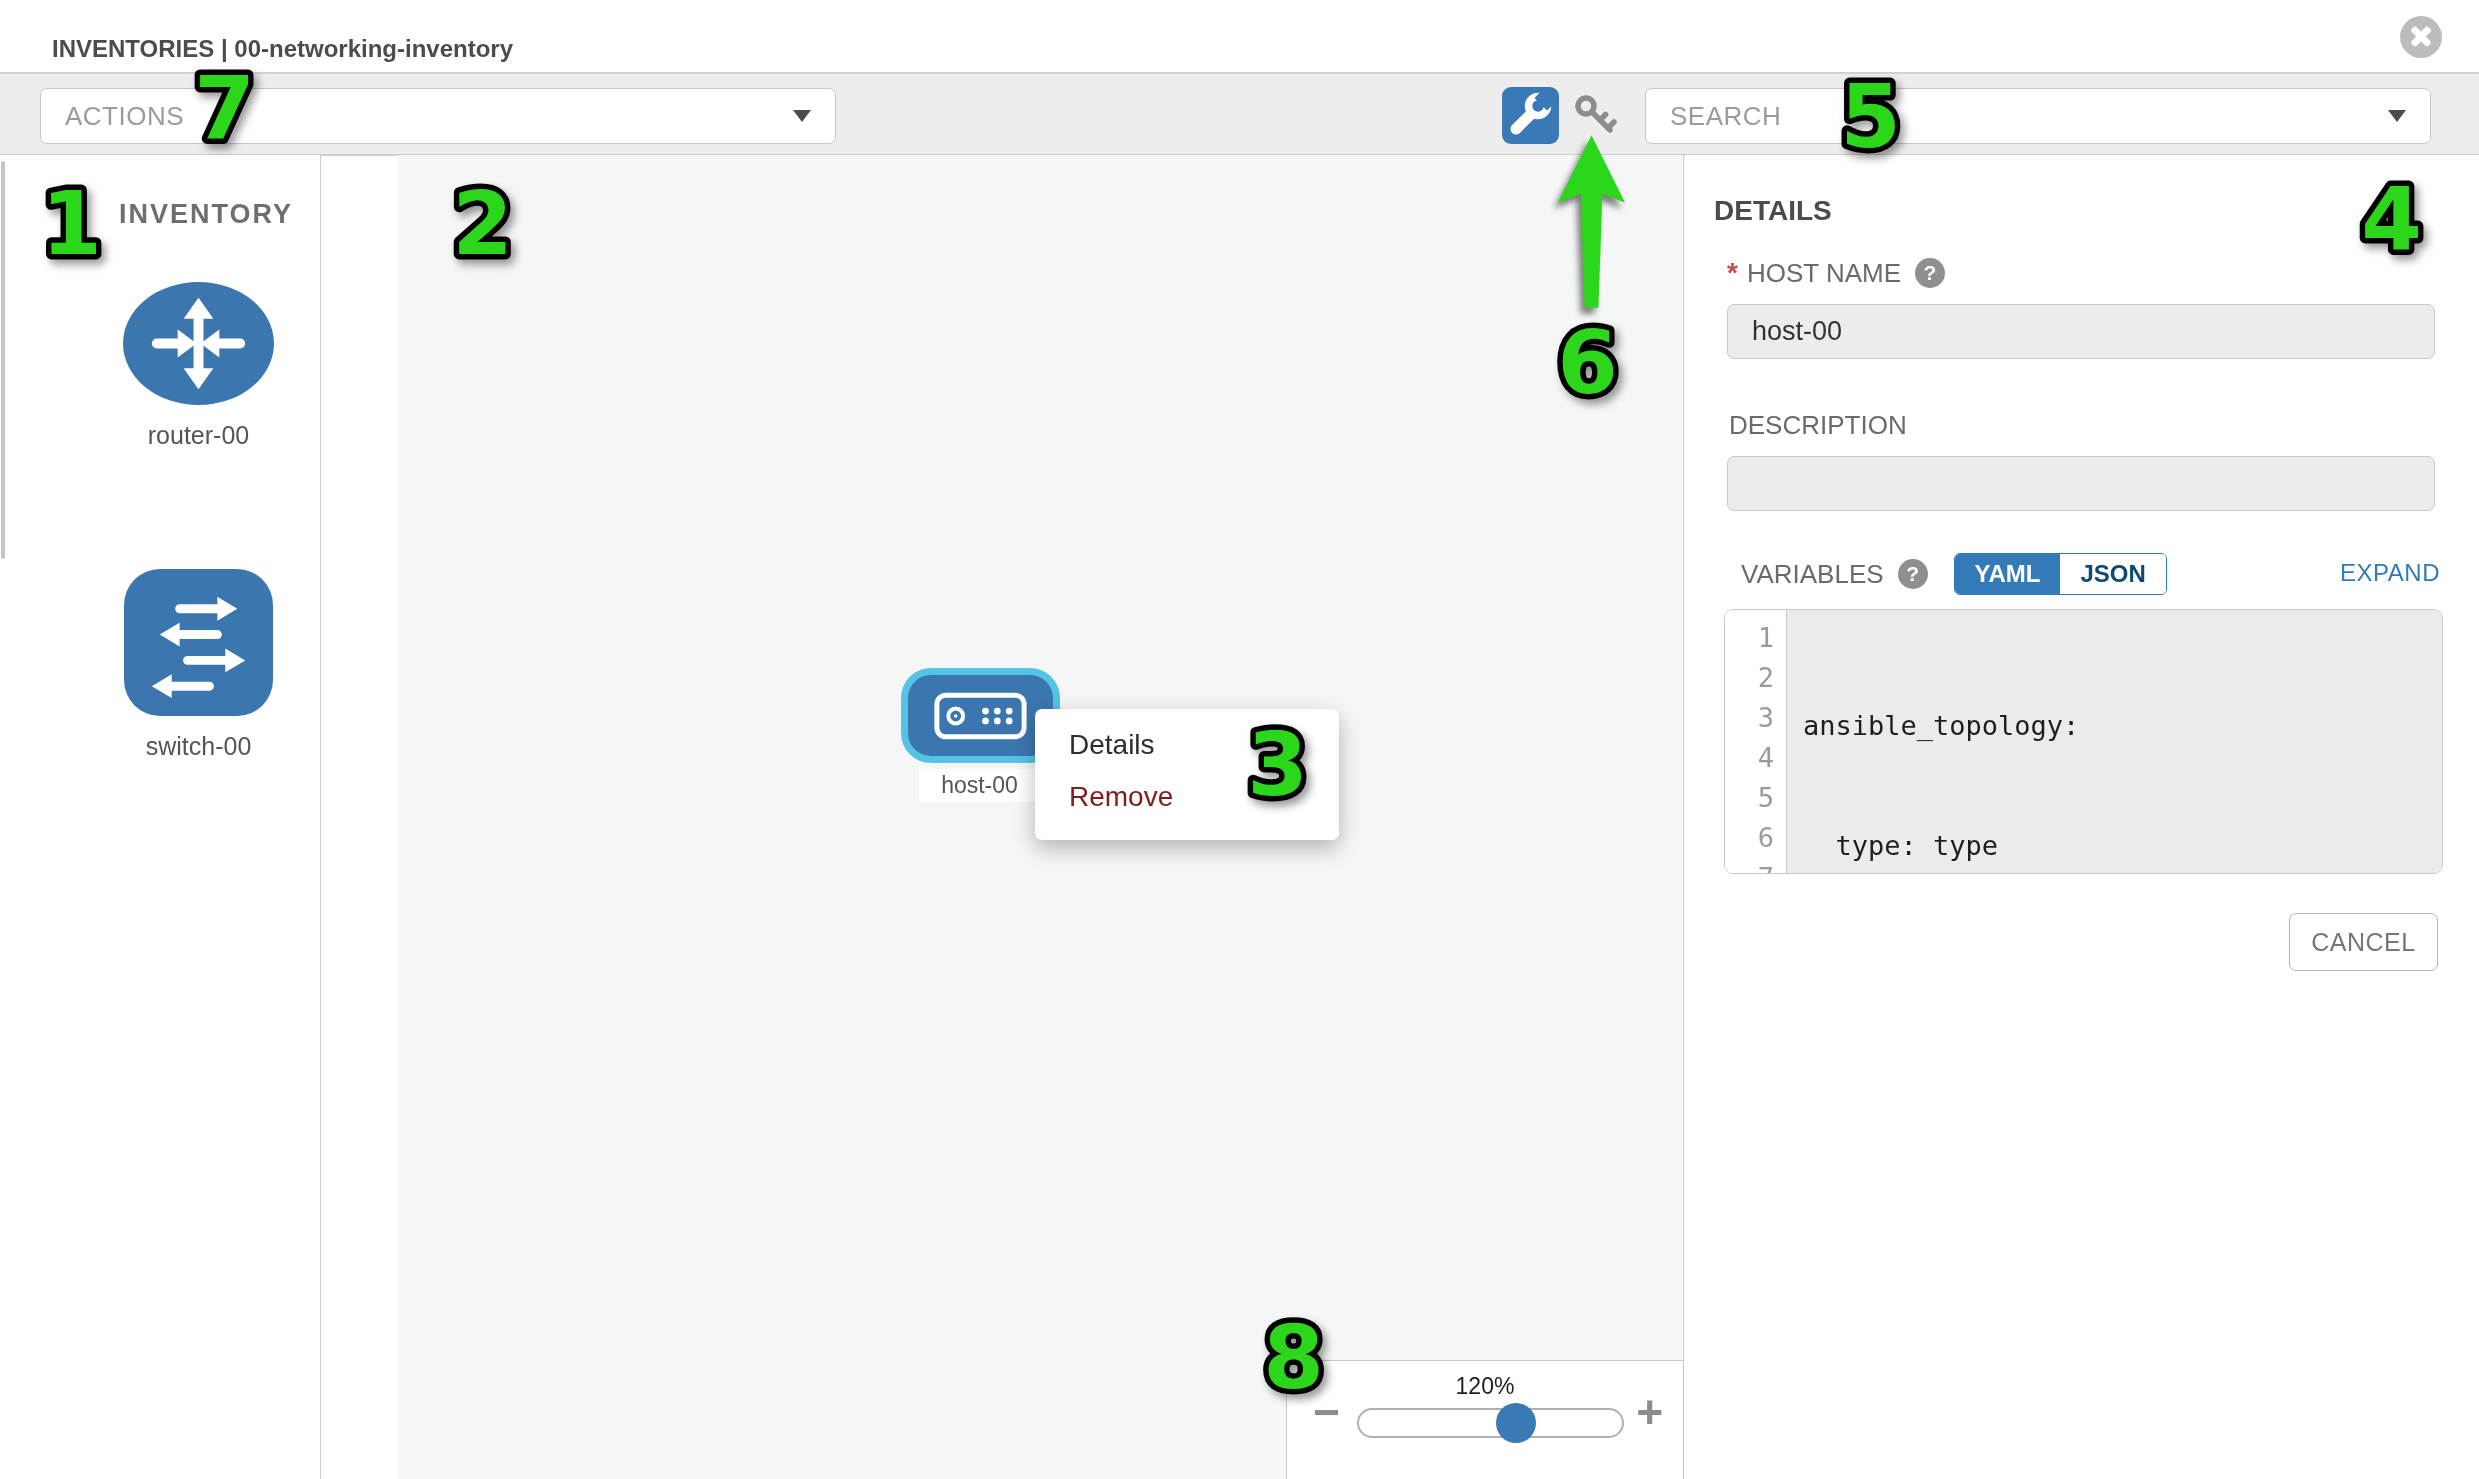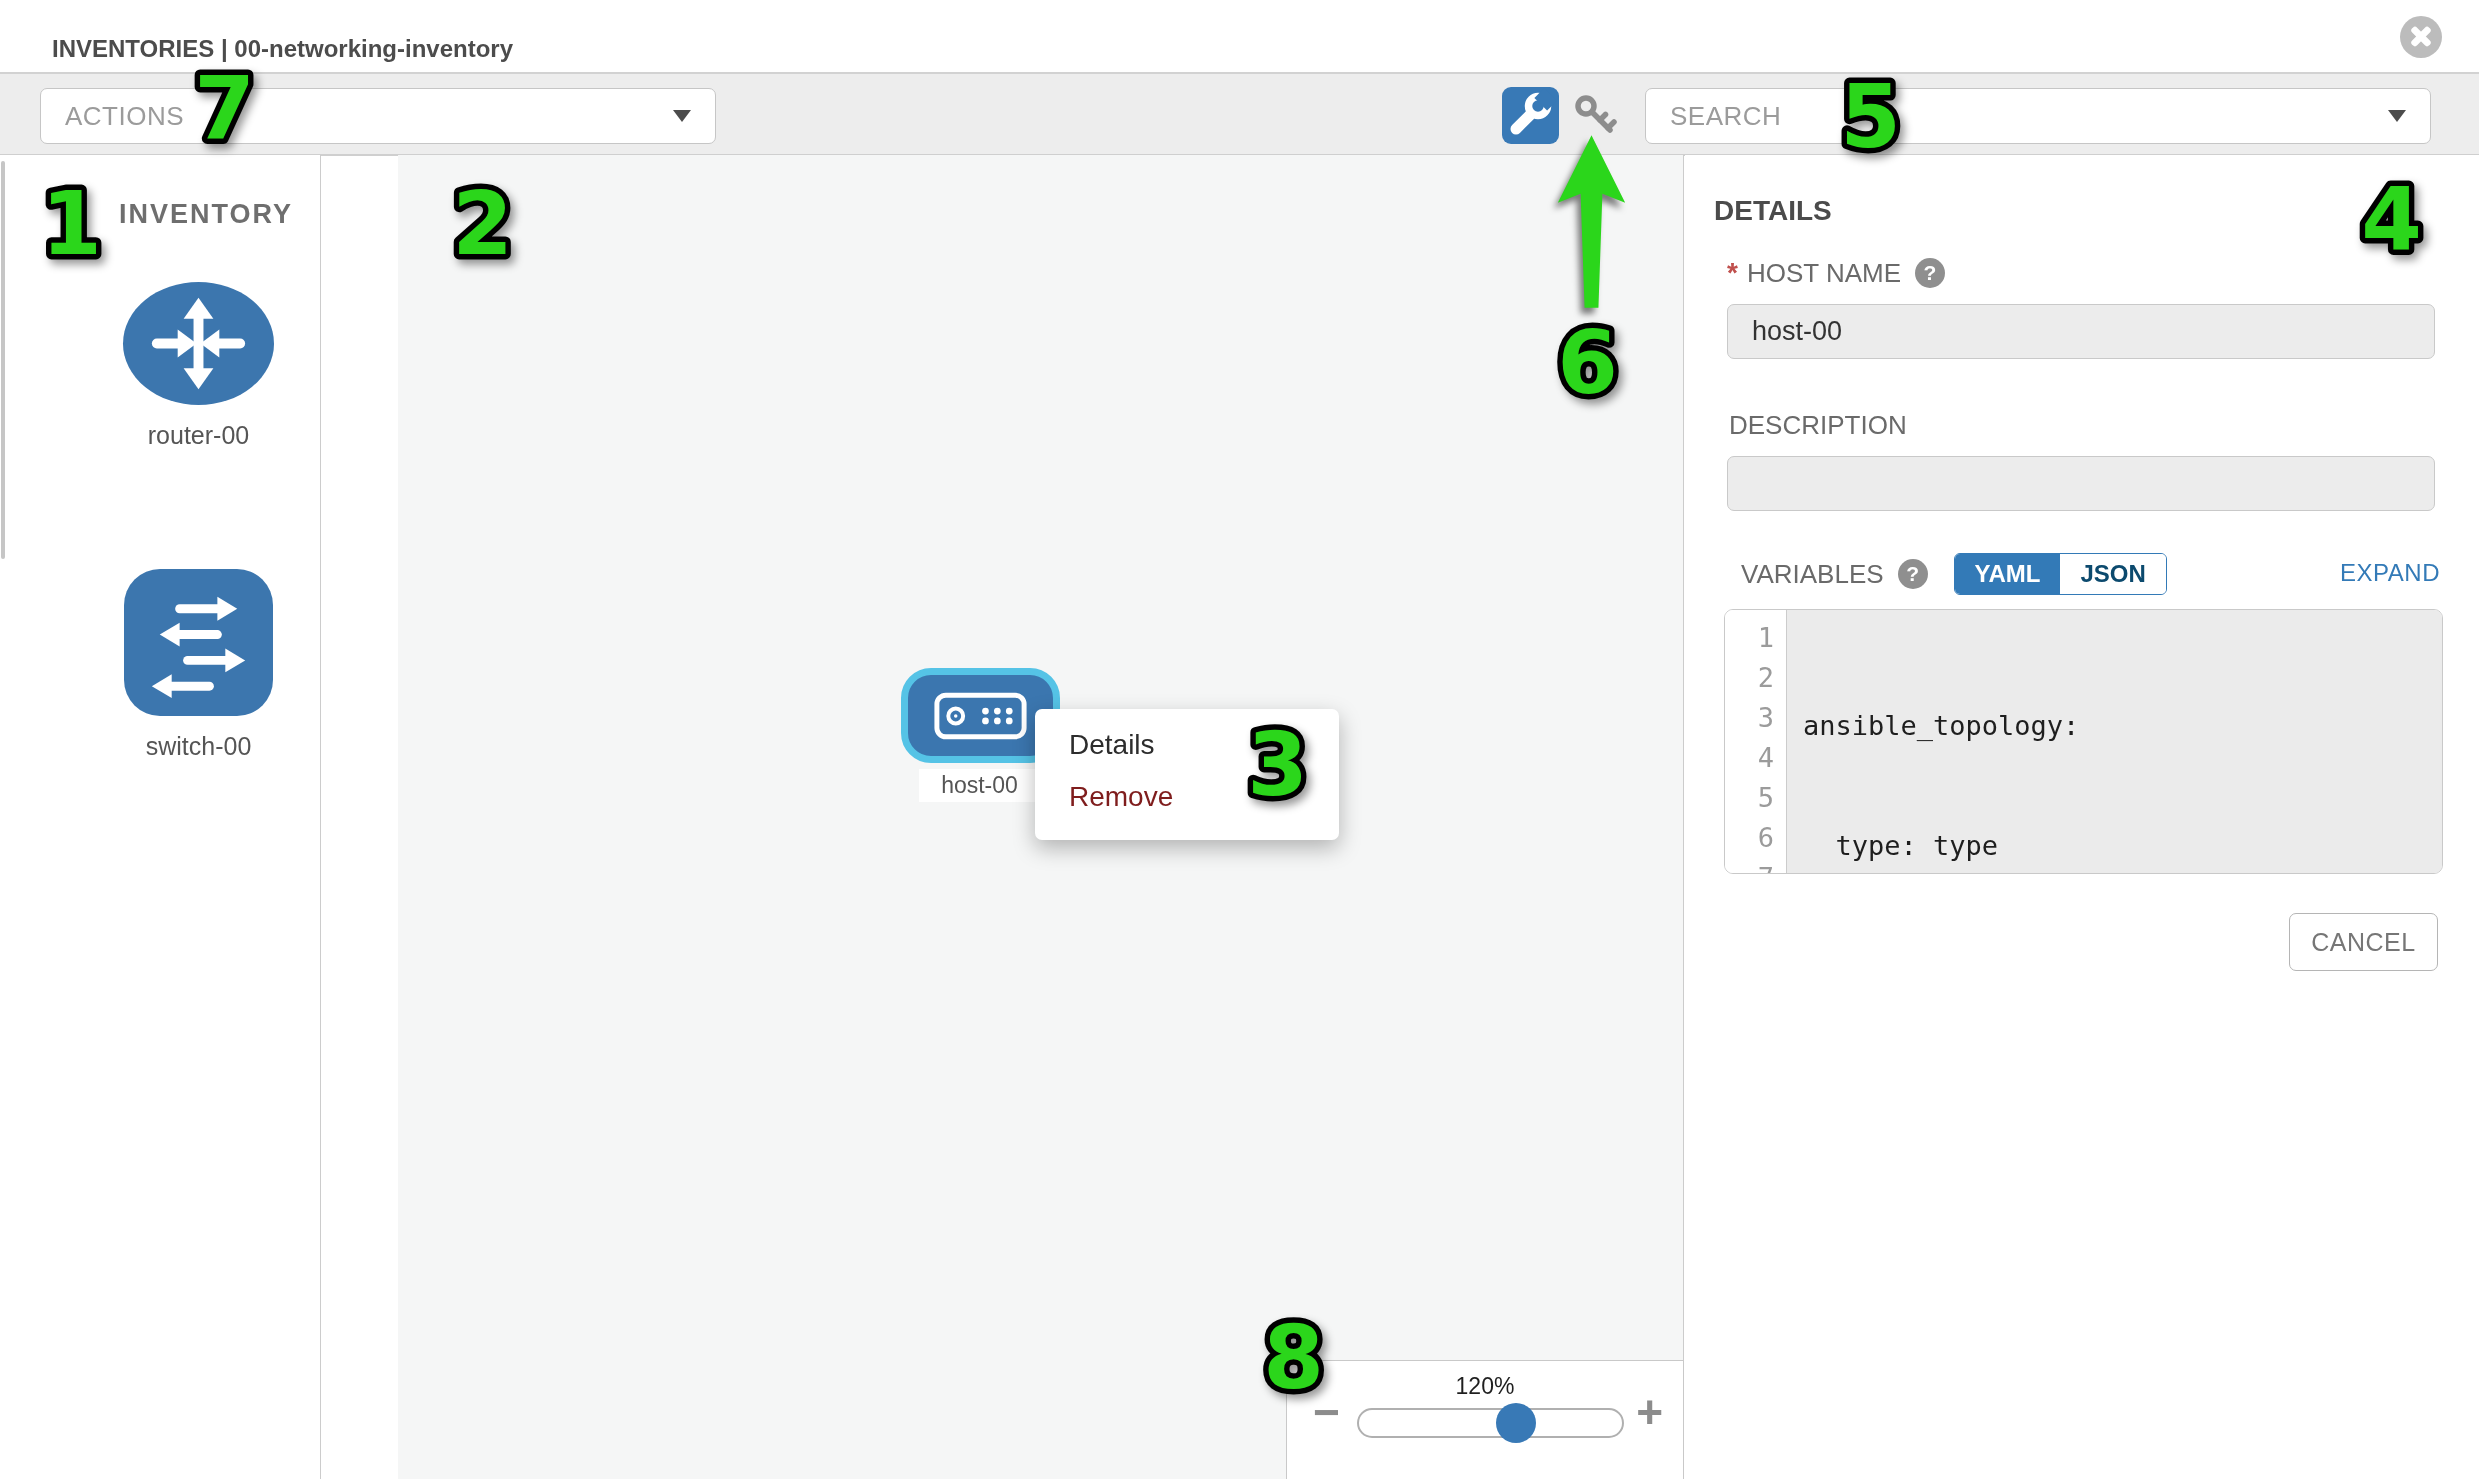--- a/index.html
+++ b/index.html
@@ -18,21 +18,21 @@
   .close-btn::after{transform:rotate(-45deg);}
 
   
   .toolbar{position:absolute;left:0;top:74px;width:2480px;height:80px;background:#ededed;
            border-bottom:2px solid #cfcfcf;}
   .select{position:absolute;height:56px;background:#fff;border:1px solid #c6c6c6;border-radius:7px;
           display:flex;align-items:center;justify-content:space-between;padding:0 24px;box-sizing:border-box;}
   .select .ph{font-size:26px;color:#9b9b9b;letter-spacing:0.5px;}
   .caret{width:0;height:0;border-left:9px solid transparent;border-right:9px solid transparent;
          border-top:12px solid #4c4c4c;}
-  .sel-actions{left:40px;top:14px;width:676px;}
+  .sel-actions{left:40px;top:14px;width:796px;}
   .sel-search{left:1645px;top:14px;width:786px;}
   .wrench-btn{position:absolute;left:1502px;top:13px;width:57px;height:57px;background:#3879b6;
               border-radius:9px;display:flex;align-items:center;justify-content:center;}
   .key-btn{position:absolute;left:1570px;top:16px;width:52px;height:52px;display:flex;
            align-items:center;justify-content:center;}
 
   
   .sidebar{position:absolute;left:0;top:155px;width:321px;height:1324px;background:#fff;
            border-right:1px solid #ccc;box-sizing:border-box;}
   .side-scroll{position:absolute;left:1px;top:6px;width:4px;height:398px;background:#c6c6c6;border-radius:2px;}

